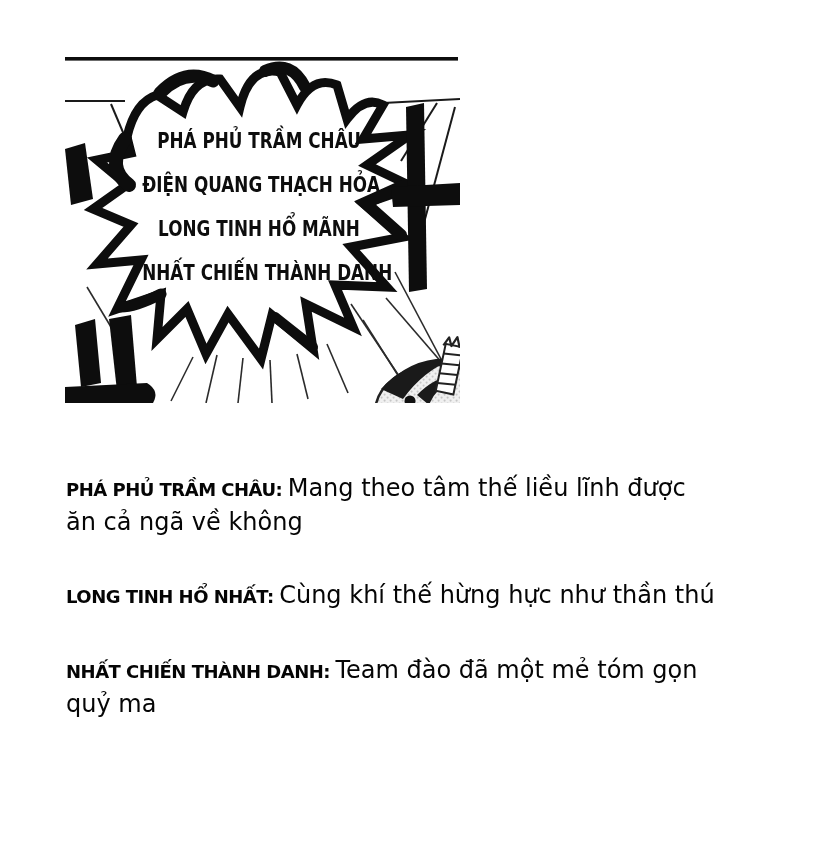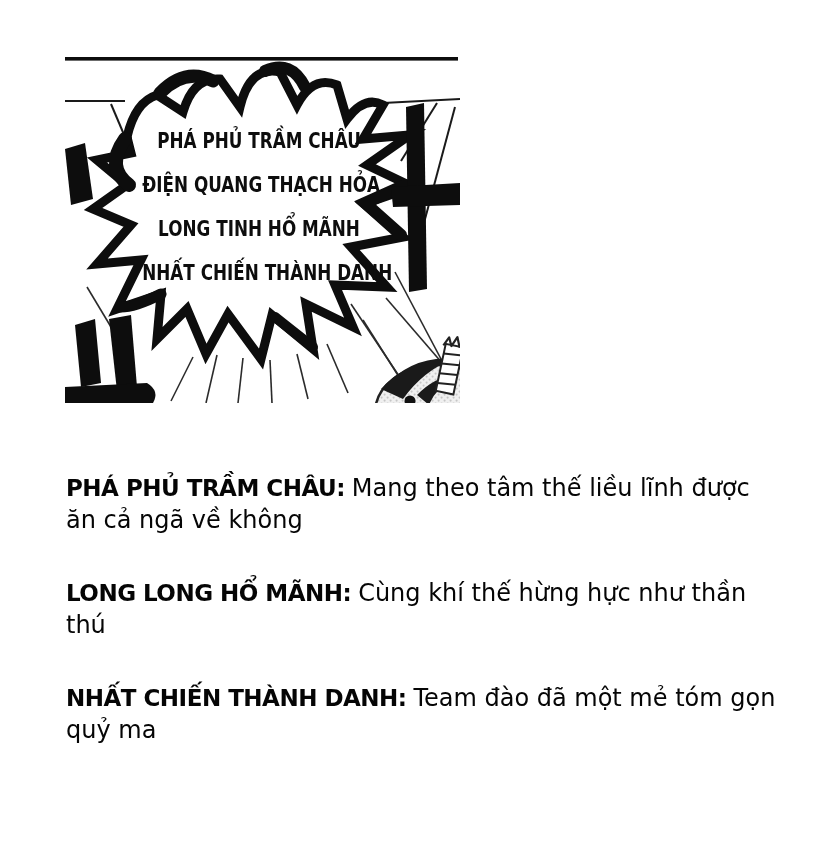--- a/index.html
+++ b/index.html
@@ -19,21 +19,21 @@
     transform:scaleX(0.80); transform-origin:50% 50%;
   }
   .bubble-line:nth-child(1){ top:72px; }
   .bubble-line:nth-child(2){ top:116px; }
   .bubble-line:nth-child(3){ top:160px; }
   .bubble-line:nth-child(4){ top:204px; }
   
   .notes { position:absolute; left:66px; top:472px; width:724px; }
   .note { margin:0 0 41px 0; font-size:24px; line-height:32px; color:#050505; }
   .note-term {
-    font-weight:800; font-size:23px; letter-spacing:-0.5px; margin-right:0.30em;
+    font-weight:800; font-size:18px; letter-spacing:-0.5px; margin-right:0.30em;
   }
   .note-def { white-space:pre-line; }
 </style>
 </head>
 <body>
 
 <div class="page">
 
   <div class="panel">
     <svg width="395" height="346" viewBox="0 0 395 346">
@@ -133,21 +133,21 @@
       <div class="bubble-line">NHẤT CHIẾN THÀNH DANH</div>
     </div>
   </div>
 
   <div class="notes">
     <p class="note">
       <span class="note-term">PHÁ PHỦ TRẦM CHÂU:</span><span class="note-def">Mang theo tâm thế liều lĩnh được
 ăn cả ngã về không</span>
     </p>
     <p class="note">
-      <span class="note-term">LONG LONG HỔ MÃNH:</span><span class="note-def">Cùng khí thế hừng hực như thần thú</span>
+      <span class="note-term">LONG TINH HỔ NHẤT:</span><span class="note-def">Cùng khí thế hừng hực như thần thú</span>
     </p>
     <p class="note">
       <span class="note-term">NHẤT CHIẾN THÀNH DANH:</span><span class="note-def">Team đào đã một mẻ tóm gọn
 quỷ ma</span>
     </p>
   </div>
 
 </div>
 
 </body></html>

